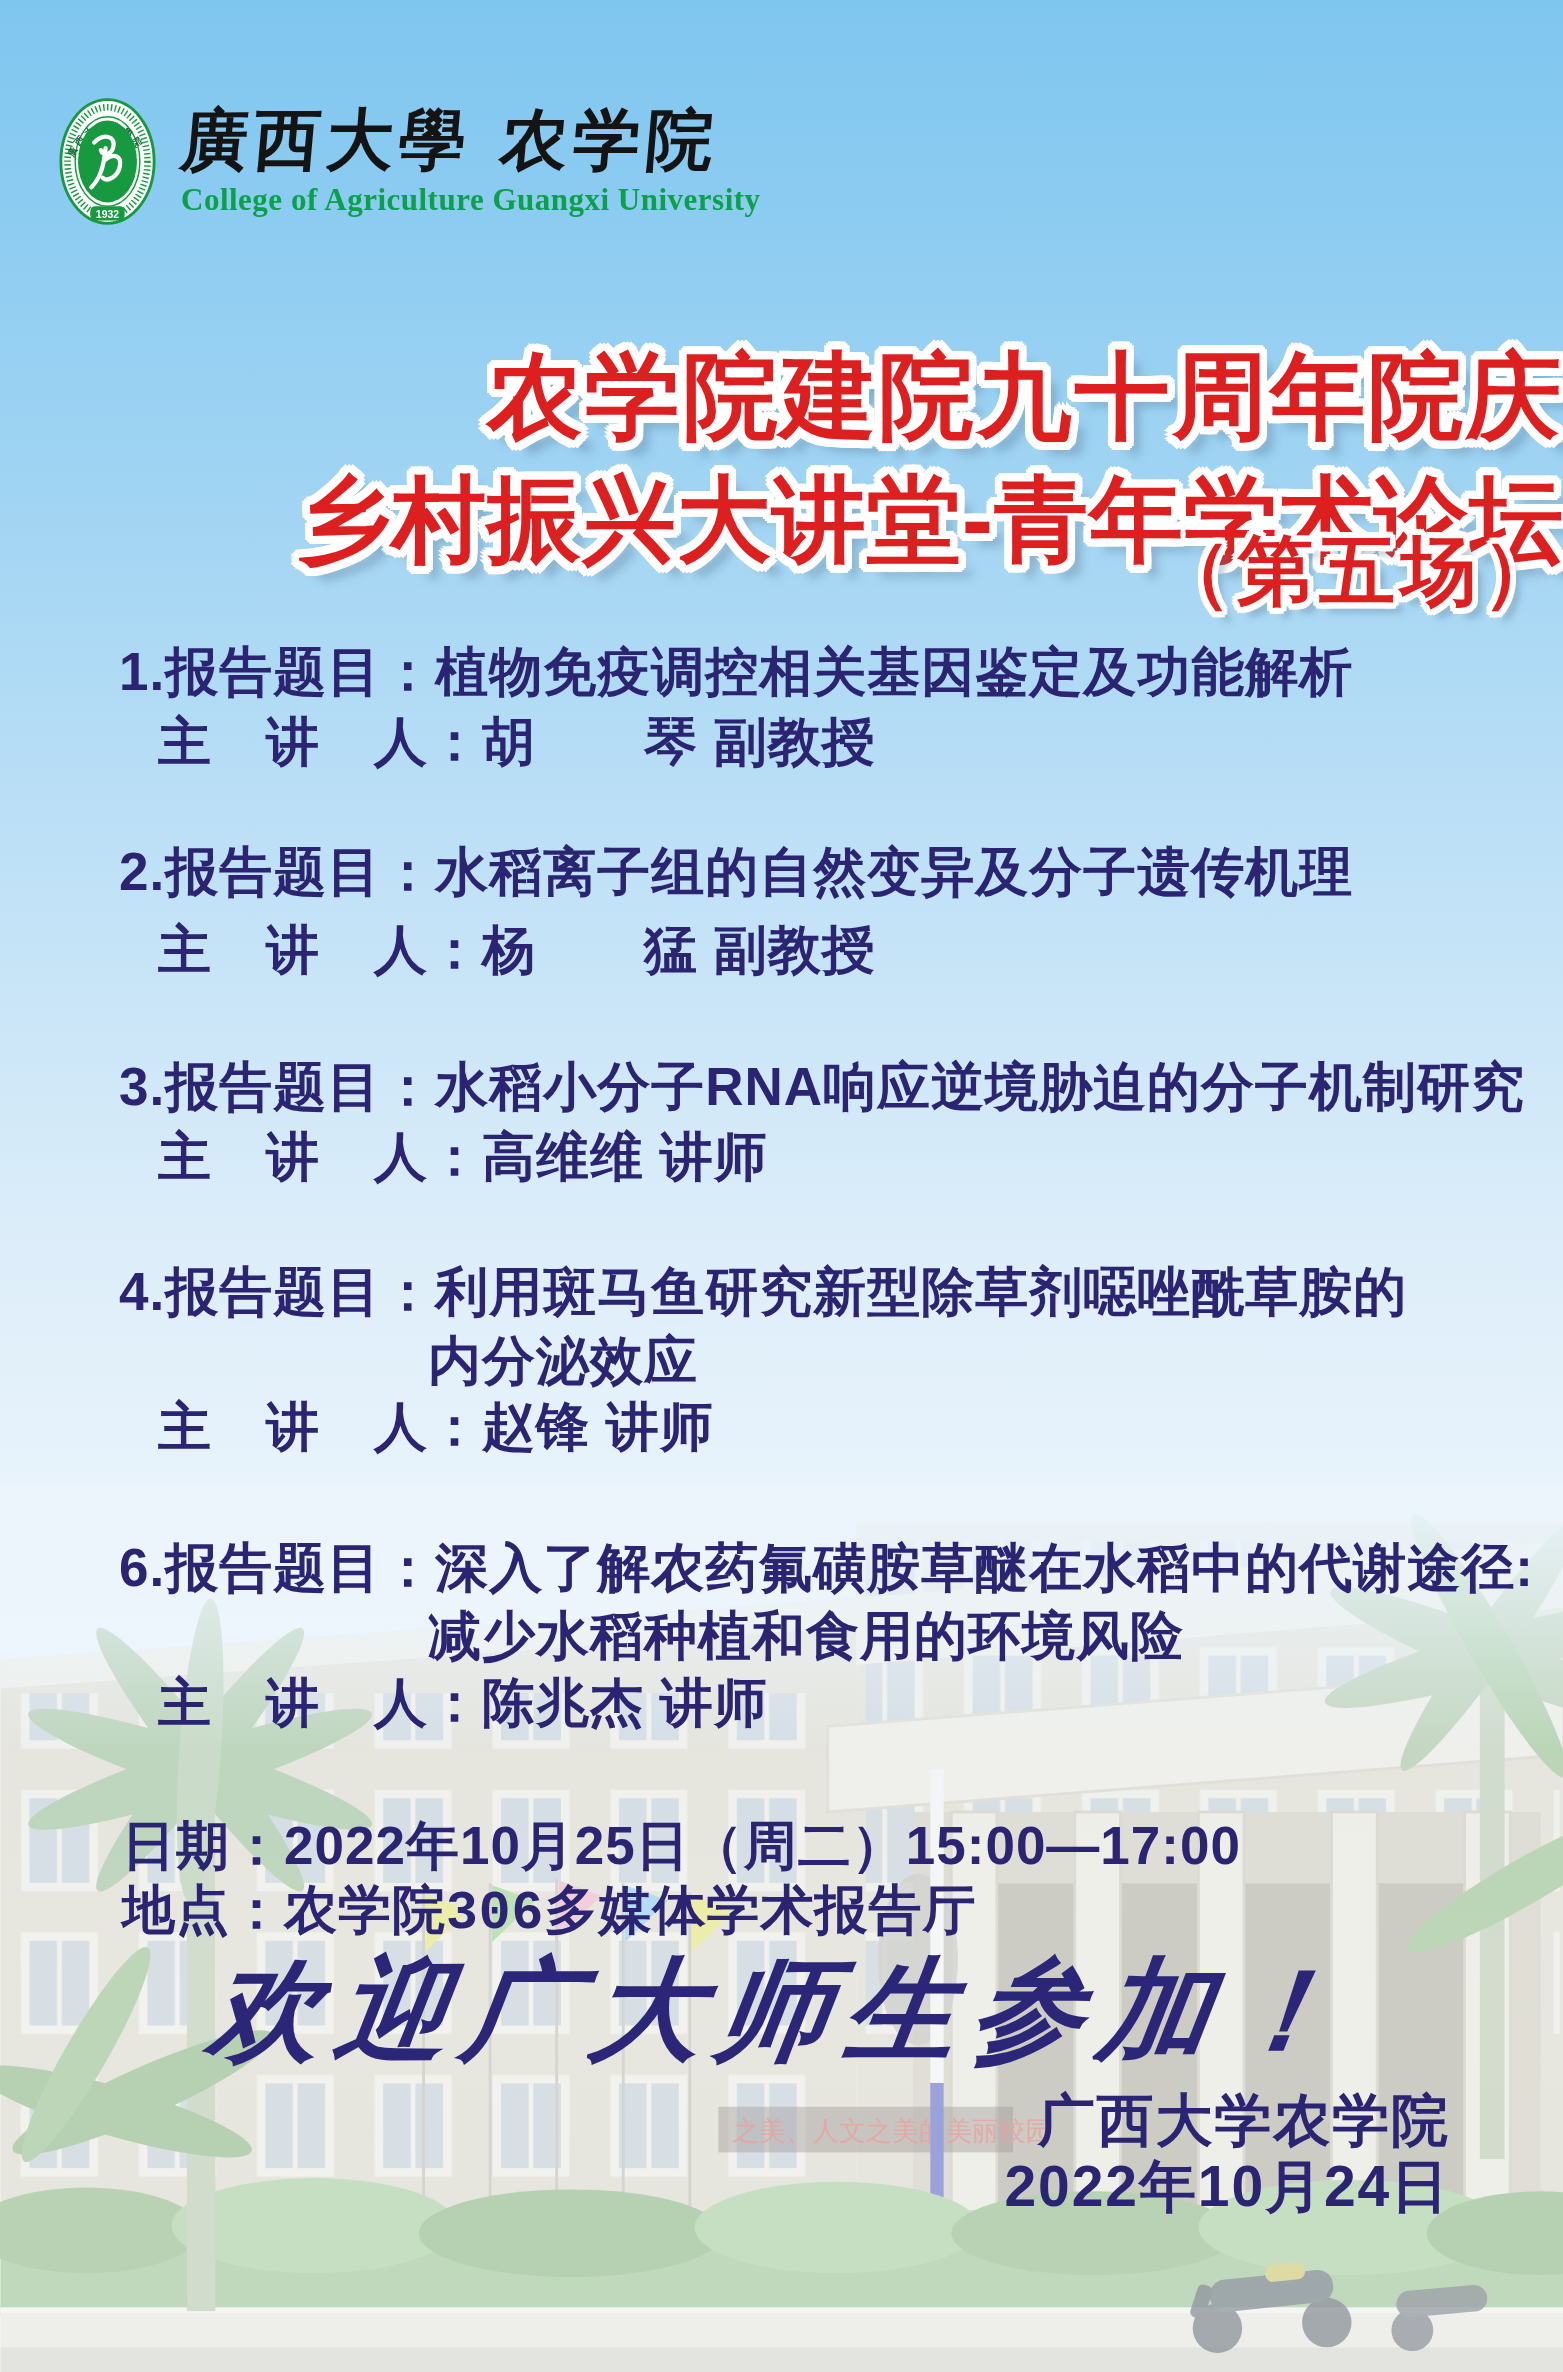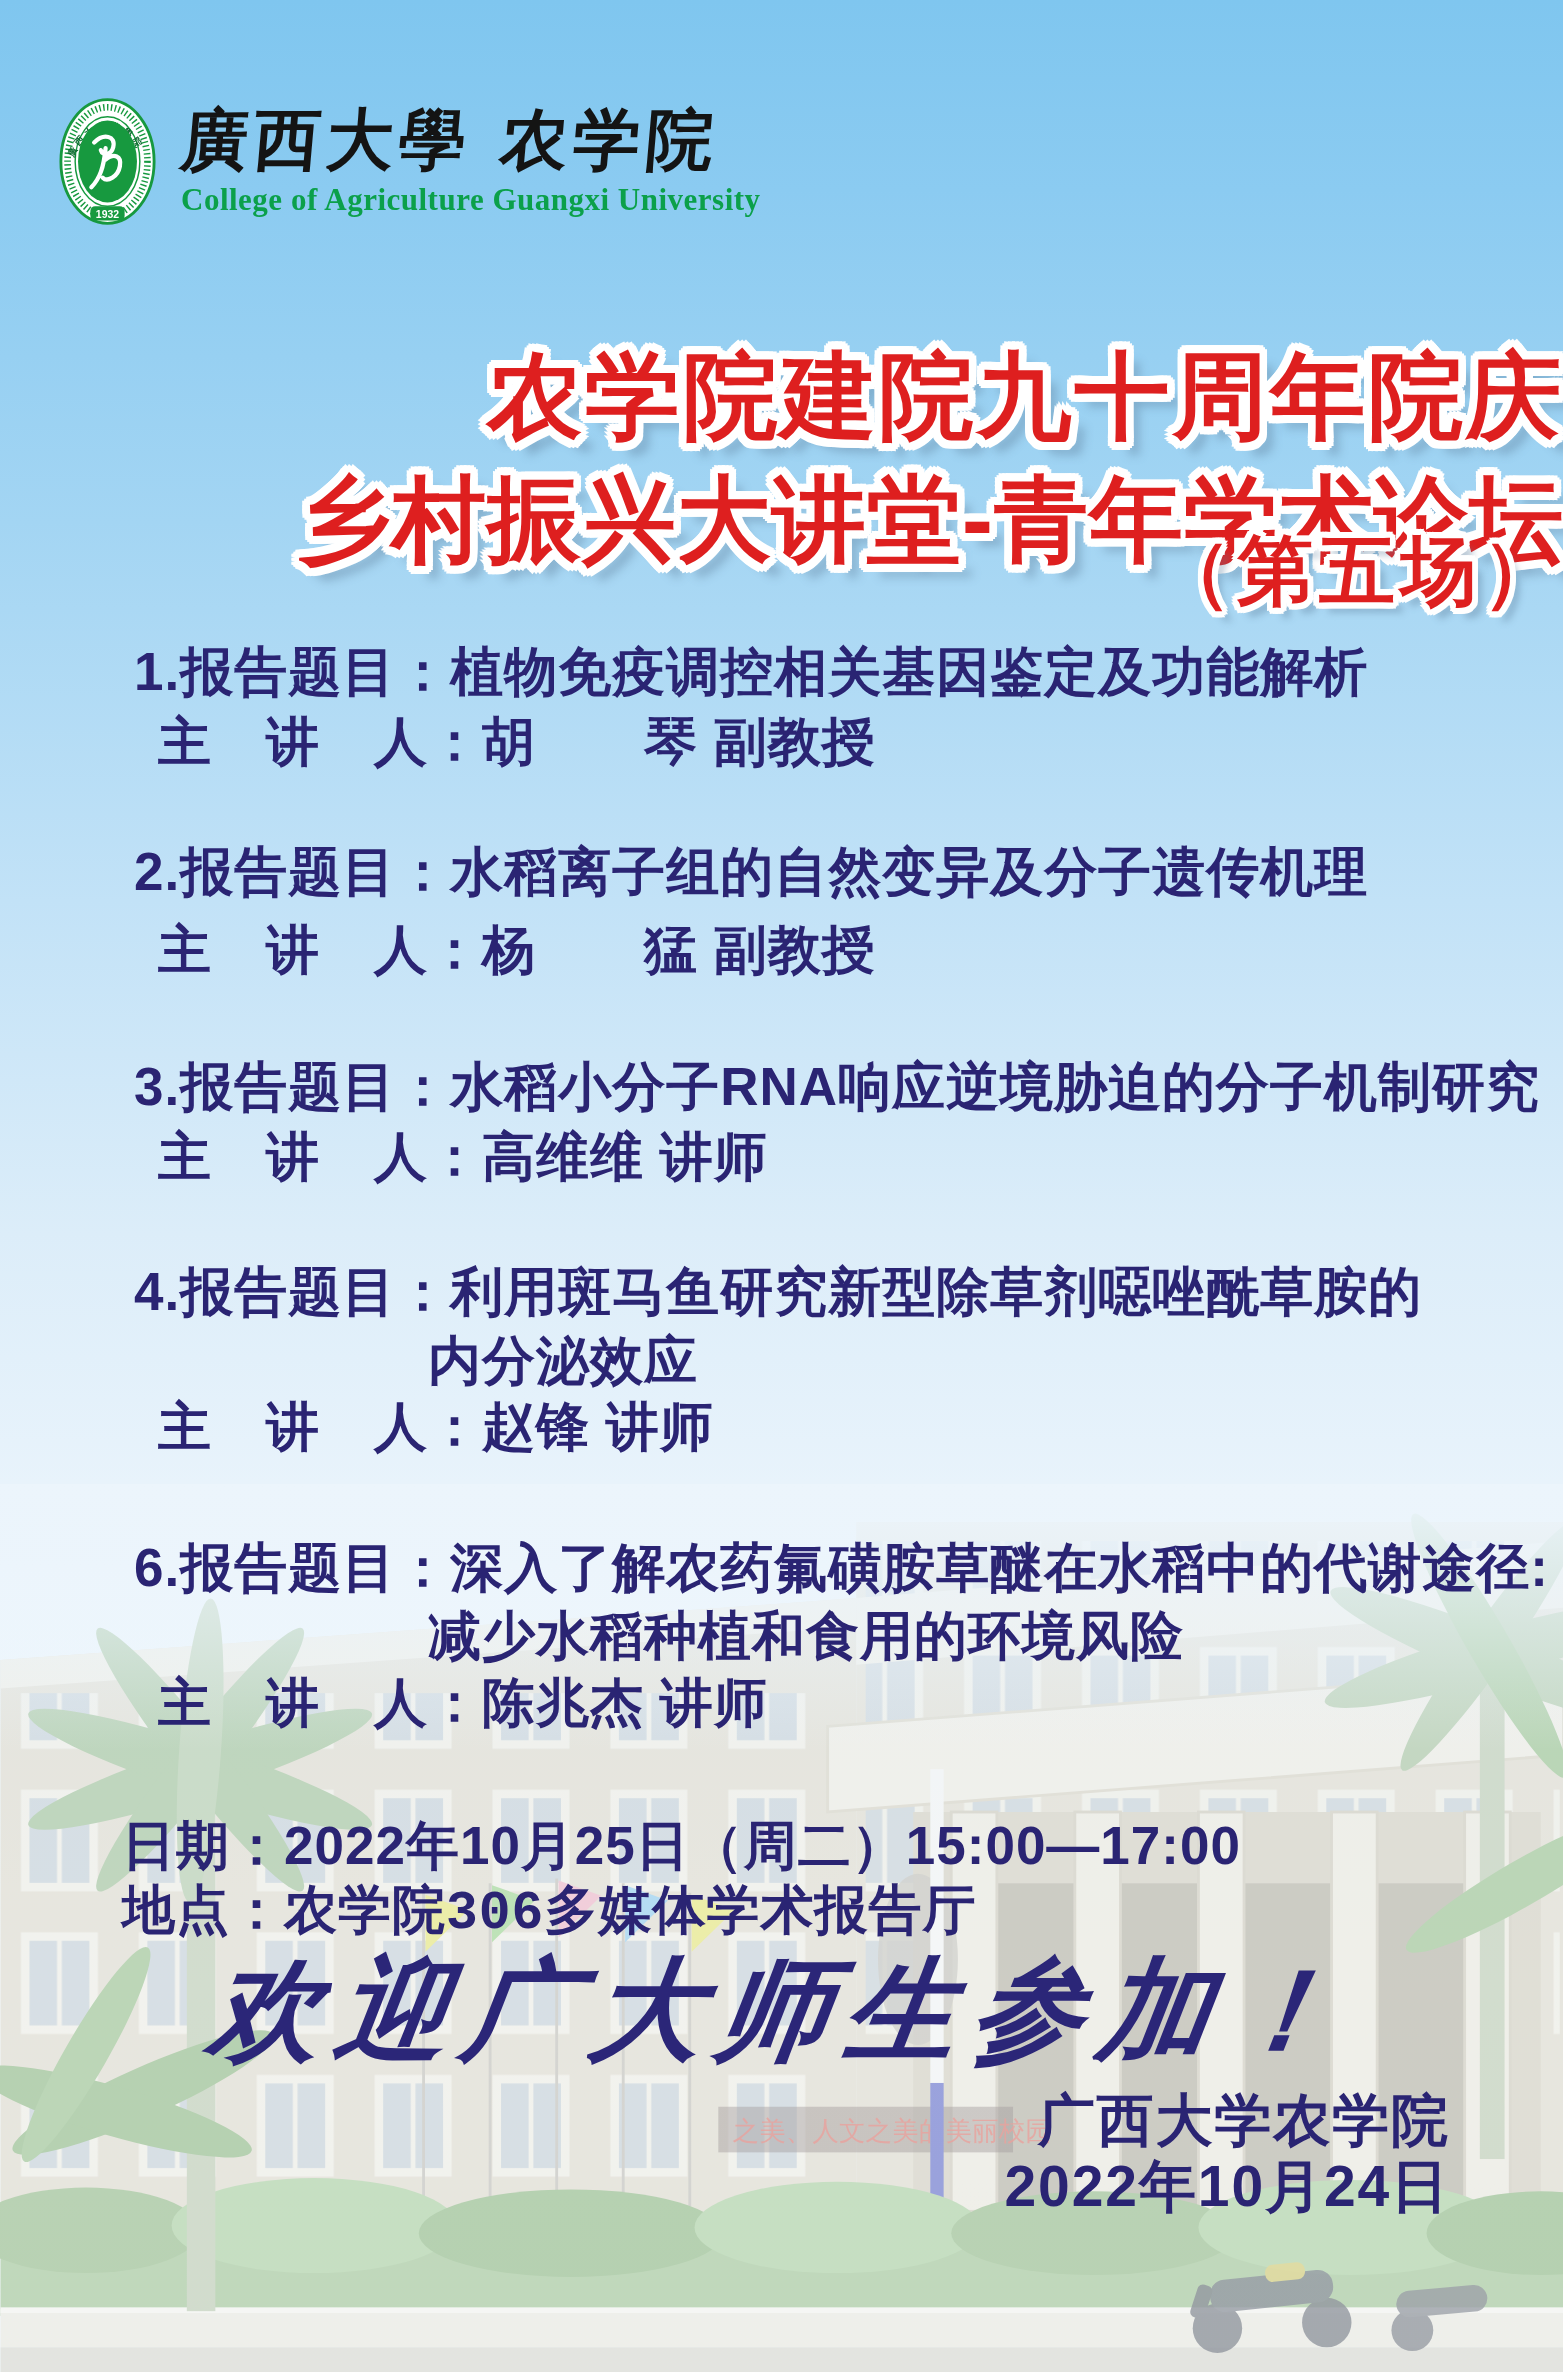--- a/index.html
+++ b/index.html
@@ -54,21 +54,21 @@
       9.5px 9.5px 7.6px rgba(96,128,158,.45);
   }
   .t1{top:280px;font-size:95px;letter-spacing:2.9px;}
   .t2{top:405px;font-size:94px;letter-spacing:1px;}
   .session{top:529px;font-size:76px;letter-spacing:5.7px;}
   
   .line{
     position:absolute;white-space:nowrap;line-height:1.1;
     font-weight:900;color:#2a2473;font-size:53px;letter-spacing:1px;
   }
-  .lt{left:134px;text-align:right;}       
+  .lt{left:119px;text-align:right;}       
   .lw{left:428px;}       
   .ls{left:158px;}       
   .ld{left:122px;}       
   .y-t1{top:643px;}  .y-s1{top:713px;}
   .y-t2{top:843px;}  .y-s2{top:921px;}
   .y-t3{top:1058px;} .y-s3{top:1128px;}
   .y-t4{top:1263px;} .y-t4b{top:1332px;} .y-s4{top:1398px;}
   .y-t5{top:1539px;} .y-t5b{top:1607px;} .y-s5{top:1674px;}
   .y-date{top:1817px;} .y-venue{top:1885px;font-family:Liberation Mono, monospace;}
   

